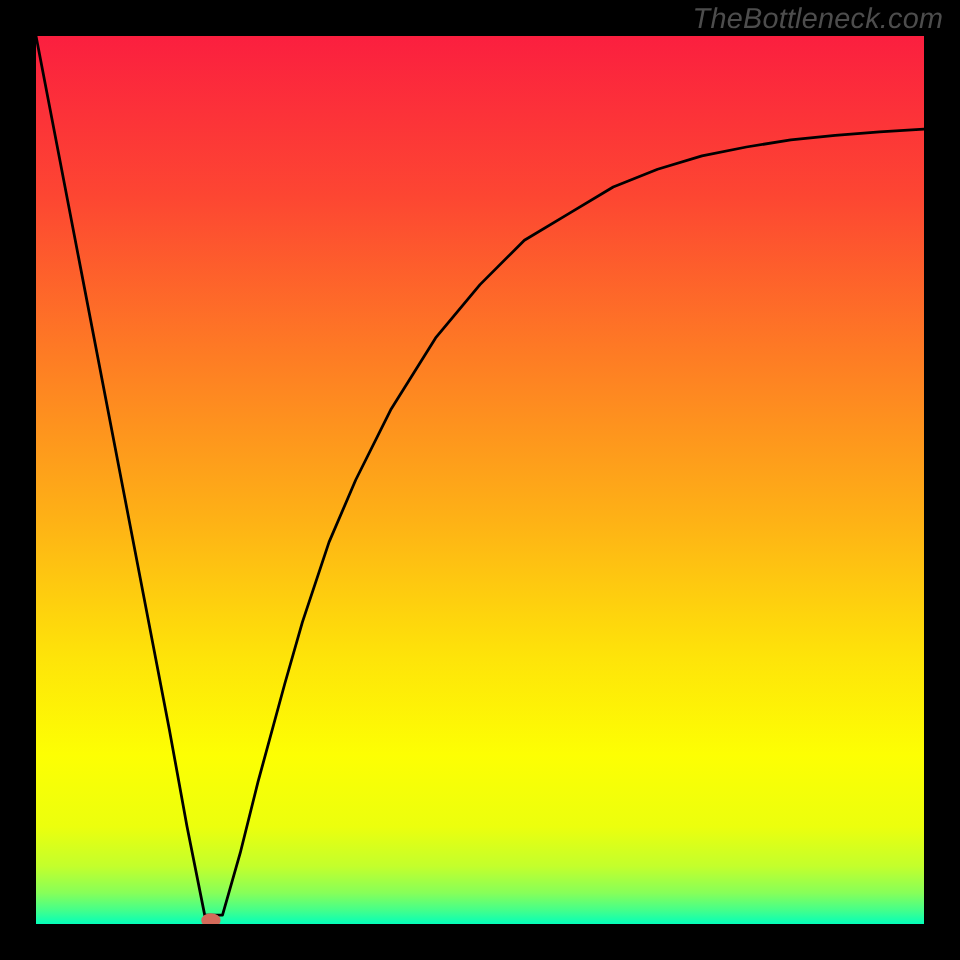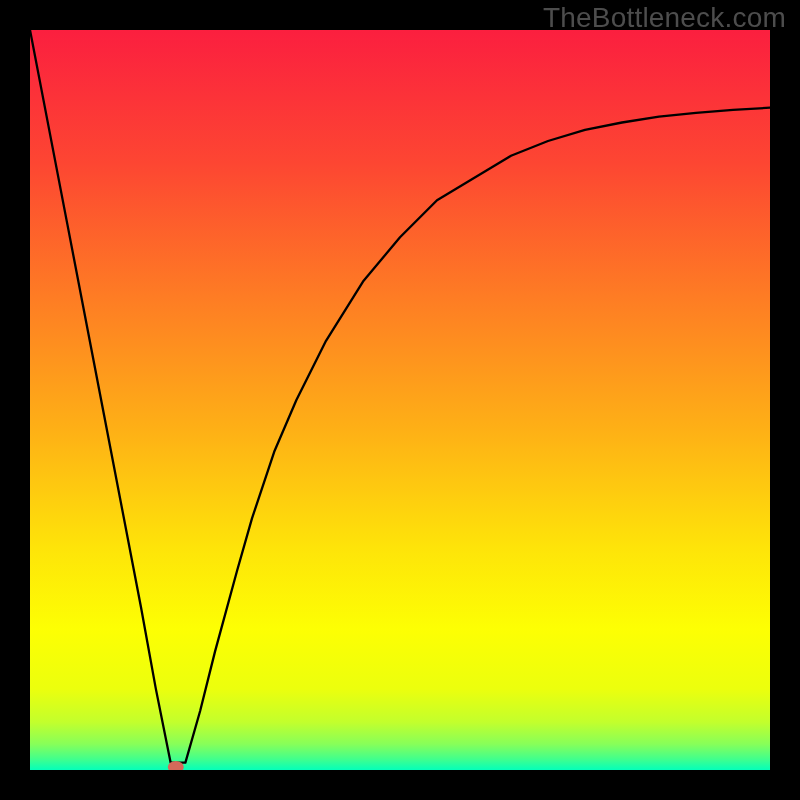--- a/index.html
+++ b/index.html
@@ -14,24 +14,25 @@
     position: relative;
     width: 800px;
     height: 800px;
     background: #000;
   }
   .watermark {
     position: absolute;
     top: 2px;
     right: 14px;
     color: #4d4d4d;
-    font-size: 28px;
+    font-size: 24px;
     font-weight: 400;
     letter-spacing: 0.2px;
     z-index: 5;
+    font-style: italic;
   }
   svg {
     position: absolute;
     left: 30px;
     top: 30px;
     width: 740px;
     height: 740px;
     display: block;
   }
 </style>

